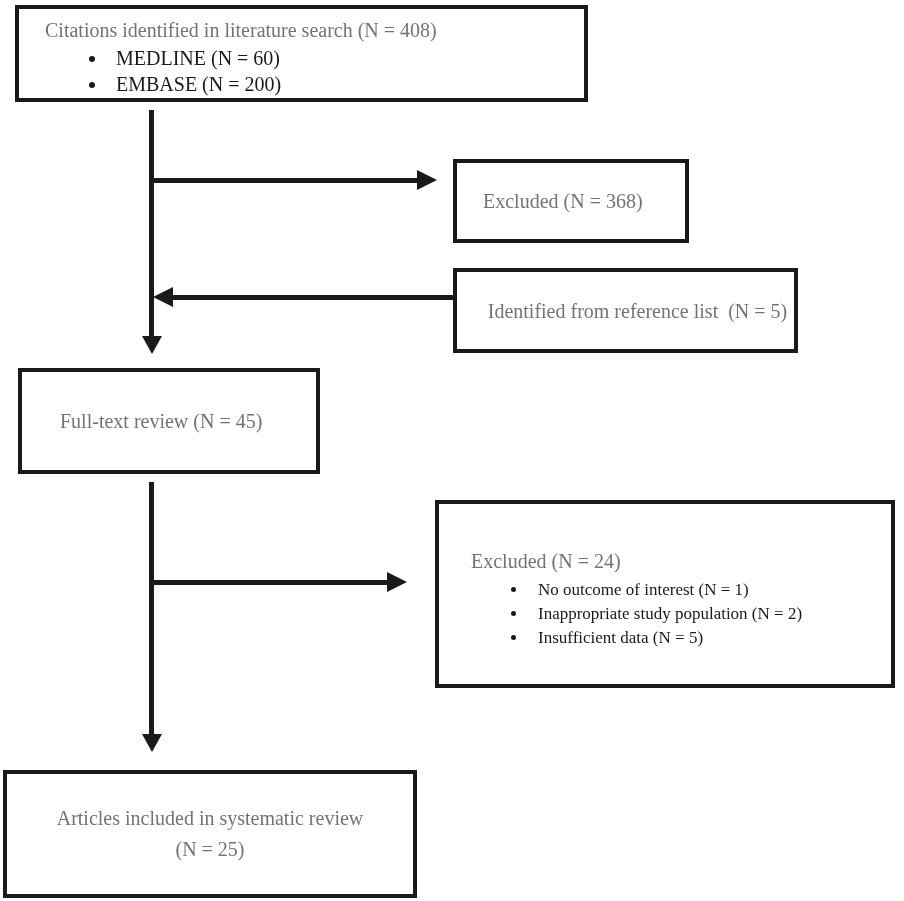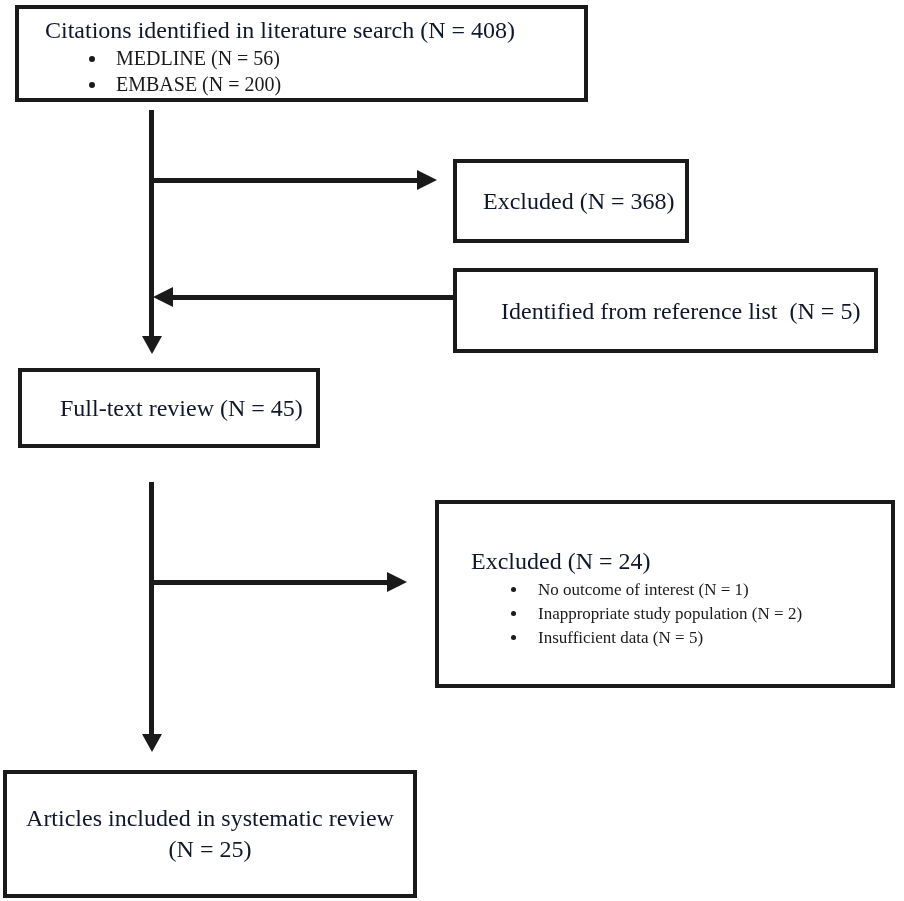--- a/index.html
+++ b/index.html
@@ -14,42 +14,42 @@
     height: 901px;
     background: #ffffff;
     overflow: hidden;
   }
   .box {
     position: absolute;
     border: 4px solid #1a1a1a;
     background: #ffffff;
   }
   .label {
-    font-size: 24px;
-    color: #0f172a;
+    font-size: 20px;
+    color: #737373;
     white-space: pre-wrap;
     line-height: 26px;
   }
 
   
   #box-citations { left: 15px; top: 5px; width: 573px; height: 97px; padding: 8px 0 0 0; }
   #box-citations .box-title { padding-left: 26px; }
   #box-citations ul { list-style: disc; padding-left: 89px; margin-top: 2px; }
   #box-citations li { font-size: 20px; line-height: 26px; padding-left: 8px; }
 
   
   #box-excluded-initial { left: 453px; top: 159px; width: 236px; height: 84px;
     display: flex; align-items: center; padding-left: 26px; }
 
   
-  #box-reference-list { left: 453px; top: 268px; width: 425px; height: 85px;
-    display: flex; align-items: center; padding-left: 44px; }
+  #box-reference-list { left: 453px; top: 268px; width: 345px; height: 85px;
+    display: flex; align-items: center; padding-left: 24px; justify-content: center; }
 
   
-  #box-fulltext { left: 18px; top: 368px; width: 302px; height: 80px;
+  #box-fulltext { left: 18px; top: 368px; width: 302px; height: 106px;
     display: flex; align-items: center; padding-left: 38px; }
 
   
   #box-excluded-fulltext { left: 435px; top: 500px; width: 460px; height: 188px; padding-top: 44px; }
   #box-excluded-fulltext .box-title { padding-left: 32px; }
   #box-excluded-fulltext ul { list-style: disc; padding-left: 89px; margin-top: 4px; }
   #box-excluded-fulltext li { font-size: 17px; line-height: 24px; padding-left: 10px; }
 
   
   #box-included { left: 3px; top: 770px; width: 414px; height: 128px;
@@ -76,21 +76,21 @@
   #h-head-3 { left: 387px; top: 572px; }
 </style>
 </head>
 <body>
 
 <div class="canvas">
 
   <div class="box" id="box-citations">
     <div class="box-title label">Citations identified in literature search (N = 408)</div>
     <ul>
-      <li>MEDLINE (N = 56)</li>
+      <li>MEDLINE (N = 60)</li>
       <li>EMBASE (N = 200)</li>
     </ul>
   </div>
 
   <div class="line" id="v-line-1"></div>
   <div class="arrowhead down" id="v-head-1"></div>
 
   <div class="line" id="h-line-1"></div>
   <div class="arrowhead right" id="h-head-1"></div>
 

